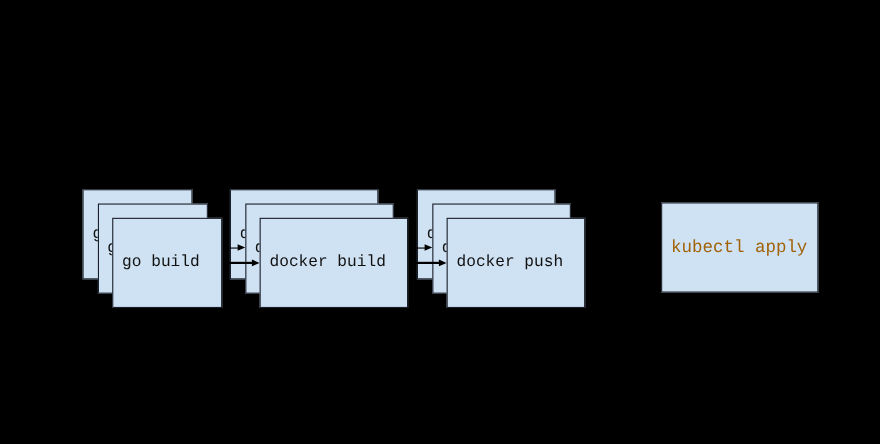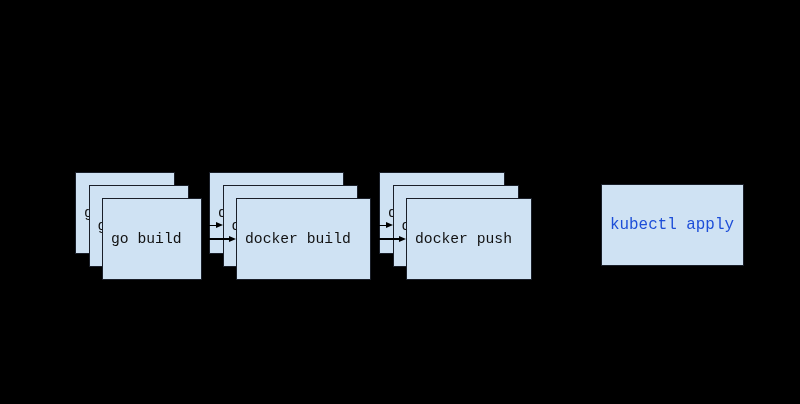--- a/index.html
+++ b/index.html
@@ -41,21 +41,21 @@
 <div id="canvas" style="background: rgb(0, 0, 0); width: 800px; height: 404px; margin-left: 13px;">
     <div class="node-box" style="left: 62px; top: 172px; width: 100px; height: 82px; background: rgb(207, 226, 243); border: 1px solid rgb(26, 31, 41); color: rgb(17, 17, 17); font-size: 14.7px; z-index: 1;">go build</div>
     <div class="node-box" style="left: 75.5px; top: 185.2px; width: 100px; height: 82px; background: rgb(207, 226, 243); border: 1px solid rgb(26, 31, 41); color: rgb(17, 17, 17); font-size: 14.7px; z-index: 3;">go build</div>
     <div class="node-box" style="left: 89px; top: 198.4px; width: 100px; height: 82px; background: rgb(207, 226, 243); border: 1px solid rgb(26, 31, 41); color: rgb(17, 17, 17); font-size: 14.7px; z-index: 5;">go build</div>
     <div class="node-box" style="left: 196px; top: 172px; width: 135px; height: 82px; background: rgb(207, 226, 243); border: 1px solid rgb(26, 31, 41); color: rgb(17, 17, 17); font-size: 14.7px; z-index: 1;">docker build</div>
     <div class="node-box" style="left: 209.5px; top: 185.2px; width: 135px; height: 82px; background: rgb(207, 226, 243); border: 1px solid rgb(26, 31, 41); color: rgb(17, 17, 17); font-size: 14.7px; z-index: 3;">docker build</div>
     <div class="node-box" style="left: 223px; top: 198.4px; width: 135px; height: 82px; background: rgb(207, 226, 243); border: 1px solid rgb(26, 31, 41); color: rgb(17, 17, 17); font-size: 14.7px; z-index: 5;">docker build</div>
     <div class="node-box" style="left: 366px; top: 172px; width: 126px; height: 82px; background: rgb(207, 226, 243); border: 1px solid rgb(26, 31, 41); color: rgb(17, 17, 17); font-size: 14.7px; z-index: 1;">docker push</div>
     <div class="node-box" style="left: 379.5px; top: 185.2px; width: 126px; height: 82px; background: rgb(207, 226, 243); border: 1px solid rgb(26, 31, 41); color: rgb(17, 17, 17); font-size: 14.7px; z-index: 3;">docker push</div>
     <div class="node-box" style="left: 393px; top: 198.4px; width: 126px; height: 82px; background: rgb(207, 226, 243); border: 1px solid rgb(26, 31, 41); color: rgb(17, 17, 17); font-size: 14.7px; z-index: 5;">docker push</div>
-    <div class="node-box" style="left: 588px; top: 184px; width: 143px; height: 82px; background: rgb(207, 226, 243); border: 1px solid rgb(26, 31, 41); color: #1d4ed8; font-size: 15.9px; z-index: 1;">kubectl apply</div>
+    <div class="node-box" style="left: 588px; top: 184px; width: 143px; height: 82px; background: rgb(207, 226, 243); border: 1px solid rgb(26, 31, 41); color: #a16207; font-size: 15.9px; z-index: 1;">kubectl apply</div>
     <div class="arrow-line" style="left: 189px; top: 225.1px; width: 14.5px; background: rgb(0, 0, 0); z-index: 2;"></div>
     <div class="arrow-head" style="left: 202.5px; top: 222.3px; border-left: 7px solid rgb(0, 0, 0); z-index: 2;"></div>
     <div class="arrow-line" style="left: 189px; top: 238.3px; width: 28px; background: rgb(0, 0, 0); z-index: 4;"></div>
     <div class="arrow-head" style="left: 216px; top: 235.5px; border-left: 7px solid rgb(0, 0, 0); z-index: 4;"></div>
     <div class="arrow-line" style="left: 358px; top: 225.1px; width: 15.5px; background: rgb(0, 0, 0); z-index: 2;"></div>
     <div class="arrow-head" style="left: 372.5px; top: 222.3px; border-left: 7px solid rgb(0, 0, 0); z-index: 2;"></div>
     <div class="arrow-line" style="left: 358px; top: 238.3px; width: 29px; background: rgb(0, 0, 0); z-index: 4;"></div>
     <div class="arrow-head" style="left: 386px; top: 235.5px; border-left: 7px solid rgb(0, 0, 0); z-index: 4;"></div>
   </div>
 

